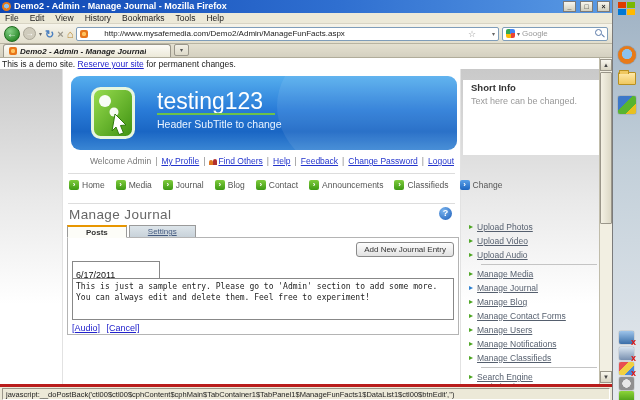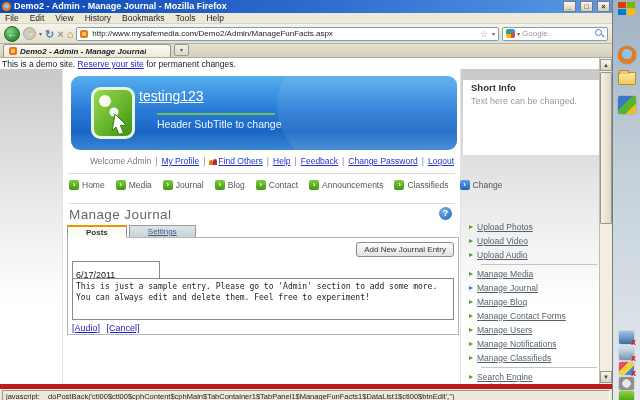--- a/index.html
+++ b/index.html
@@ -37,21 +37,21 @@
   .menubar { height:11px; display:flex; align-items:center; gap:11px; padding:0 5px; font-size:8.5px; color:#222; border-bottom:1px solid #d8d4c4; flex:0 0 auto; }
   .menubar span { cursor:default; }
 
   .navbar { height:20px; display:flex; align-items:center; gap:3px; padding:0 4px; background:linear-gradient(#f6f4ea,#e2decd); border-bottom:1px solid #b8b4a2; flex:0 0 auto; }
   .btn-back { width:16px; height:16px; border-radius:50%; background:radial-gradient(circle at 35% 30%, #86d086, #2c8c2c 75%); border:1px solid #1e6a1e; color:#fff; font-size:10px; line-height:14px; text-align:center; font-weight:bold; }
   .btn-fwd { width:13px; height:13px; border-radius:50%; background:#cfcbbc; border:1px solid #aaa698; color:#fff; font-size:8px; line-height:11px; text-align:center; font-weight:bold; }
   .navcaret { font-size:6px; color:#666; }
   .btn-reload { font-size:11px; color:#4a7fc0; font-weight:bold; line-height:16px; }
   .btn-stop { font-size:11px; color:#9a968a; font-weight:bold; line-height:16px; }
   .btn-home { font-size:11px; color:#b8862c; line-height:16px; }
-  .urlbar { flex:1; height:14px; background:#fff; border:1px solid #7f9db9; border-radius:2px; display:flex; align-items:center; gap:4px; padding:0 3px; }
+  .urlbar { flex:1; height:14px; background:#fff; border:1px solid #7f9db9; border-radius:2px; display:flex; align-items:center; gap:16px; padding:0 3px; }
   .favicon { width:8px; height:8px; border-radius:2px; background:radial-gradient(circle,#ffc25e 0 35%,#e8761a 40% 100%); flex:0 0 auto; }
   .urltext { flex:1; border:0; outline:0; background:transparent; font-family:"Liberation Sans",sans-serif; font-size:8px; color:#222; height:11px; padding:0; }
   .staricon { font-size:9px; color:#999; line-height:12px; }
   .searchbox { width:106px; height:14px; background:#fff; border:1px solid #7f9db9; border-radius:2px; display:flex; align-items:center; gap:2px; padding:0 3px; flex:0 0 auto; }
   .glogo { width:9px; height:9px; border-radius:2px; background:conic-gradient(#4285f4 0 25%, #ea4335 0 50%, #fbbc05 0 75%, #34a853 0); flex:0 0 auto; }
   .searchtext { flex:1; width:50px; border:0; outline:0; background:transparent; font-family:"Liberation Sans",sans-serif; font-size:8px; color:#444; height:11px; padding:0; }
   .searchtext::placeholder { color:#999; }
   .mag { width:9px; height:9px; position:relative; flex:0 0 auto; }
   .mag::before { content:""; position:absolute; left:0; top:0; width:5px; height:5px; border:1.4px solid #5878a8; border-radius:50%; }
   .mag::after { content:""; position:absolute; left:5.5px; top:5.5px; width:3.5px; height:1.4px; background:#5878a8; transform:rotate(45deg); }
@@ -68,21 +68,21 @@
   .graybox { position:absolute; left:1px; top:12px; width:10px; height:8px; background:#c9c9c9; border:1px solid #adadad; }
 
   .page { position:absolute; left:0; top:11px; right:13px; bottom:0;
     background:linear-gradient(180deg,#c9c9c9 0,#e9e9e9 130px,#ffffff 235px); }
   .maincol { position:absolute; left:62px; top:0; width:399px; bottom:0; background:#fff; border-left:1px solid #e2e2e2; border-right:1px solid #e2e2e2; }
 
   .banner { position:absolute; left:8px; top:7px; width:386px; height:74px; border-radius:9px;
     background:linear-gradient(180deg,#55aeee 0,#2a7cd8 45%,#1a66c4 75%,#3a86d4 100%); overflow:hidden; }
   .banner::after { content:""; position:absolute; right:-40px; top:-50px; width:220px; height:160px; border-radius:50%; background:rgba(255,255,255,0.08); }
   .blogo { position:absolute; left:20px; top:11px; }
-  .btitle { position:absolute; left:68px; top:12px; color:#fff; font-size:14px;text-decoration:underline; }
+  .btitle { position:absolute; left:86px; top:12px; color:#fff; font-size:23px; }
   .bunder { position:absolute; left:86px; top:37px; width:118px; height:2px; background:#6cc24a; }
   .bsub { position:absolute; left:86px; top:42px; color:#eaf4ff; font-size:10.5px; }
 
   .welcomebar { position:absolute; right:6px; top:87px; font-size:8.5px; color:#777; display:flex; align-items:center; gap:4px; white-space:nowrap; }
   .welcomebar a { color:#2233cc; text-decoration:underline; cursor:pointer; display:inline-flex; align-items:center; gap:1px; }
   .wsep { color:#888; }
   .peeps { display:inline-block; width:8px; height:7px; position:relative; }
   .peeps::before { content:""; position:absolute; left:0; bottom:0; width:4px; height:5px; border-radius:2px 2px 0 0; background:#e07820; }
   .peeps::after { content:""; position:absolute; right:0; bottom:0; width:4px; height:6px; border-radius:2px 2px 0 0; background:#b03030; }
 
@@ -122,21 +122,21 @@
   .sbarrow.blue { color:#2a7fd0; }
   .sblink span.txt { font-size:8.5px; color:#555f6e; text-decoration:underline; line-height:10px; }
   .sbdivider { height:1px; background:#c4c4c4; margin:2px 0 2px 12px; }
 
   
   .vscroll { position:absolute; right:0; top:0; width:13px; bottom:0; background:#f2efe2; border-left:1px solid #c0bcaa; }
   .sbtn { position:absolute; left:0; width:12px; height:12px; background:linear-gradient(#f8f6ee,#d8d4c2); border:1px solid #9a968a; font-size:6px; color:#444; text-align:center; line-height:10px; cursor:pointer; }
   .sup { top:1px; } .sdown { bottom:1px; }
   .sthumb { position:absolute; left:0; top:14px; width:12px; height:152px; background:linear-gradient(90deg,#f4f1e4,#dcd8c6); border:1px solid #9a968a; border-radius:1px; cursor:grab; }
 
-  .statusbar { height:16px; background:#ece9d8; border-top:5px solid #b91c1c; padding:1px 2px; flex:0 0 auto; }
+  .statusbar { height:16px; background:#ece9d8; border-top:3px solid #b91c1c; padding:1px 2px; flex:0 0 auto; }
   .statusfield { height:12px; border:1px solid; border-color:#9a968a #fff #fff #9a968a; font-size:7.5px; color:#222; line-height:11px; padding:0 3px; white-space:nowrap; overflow:hidden; background:#ece9d8; }
 </style>
 </head>
 <body>
 
 <div class="screen">
 
   <div class="desktop-strip">
     <div class="dicon winlogo">
       <span style="background:#e03c00"></span>

